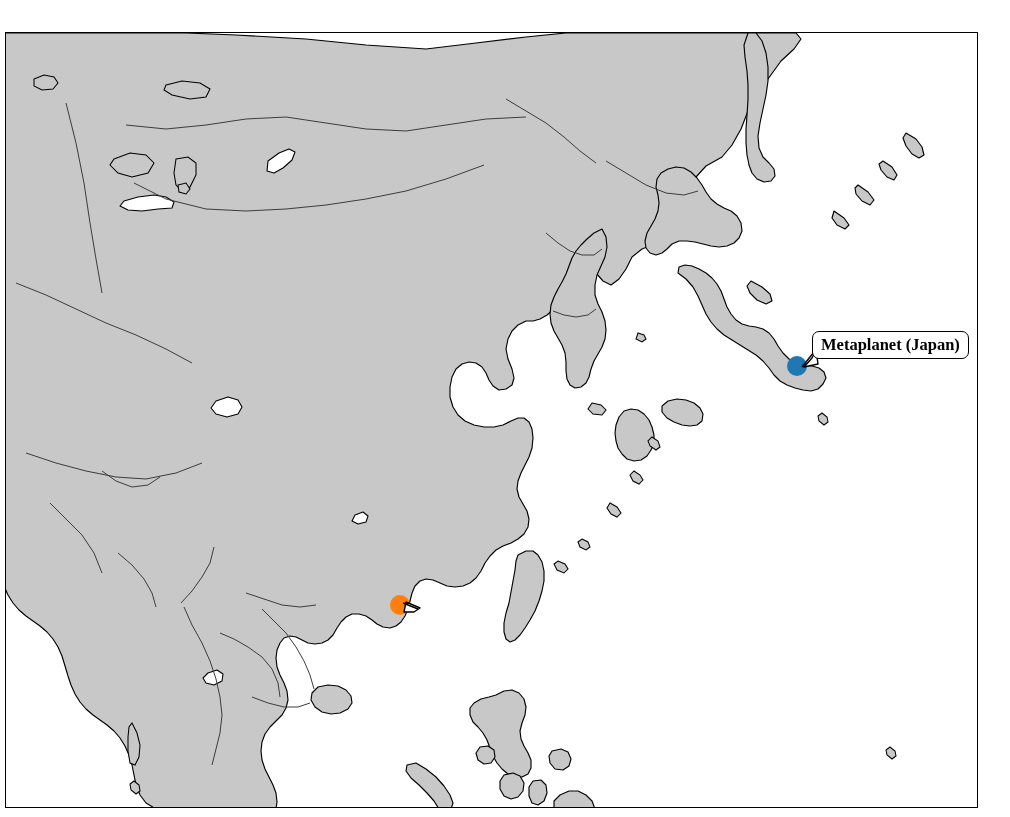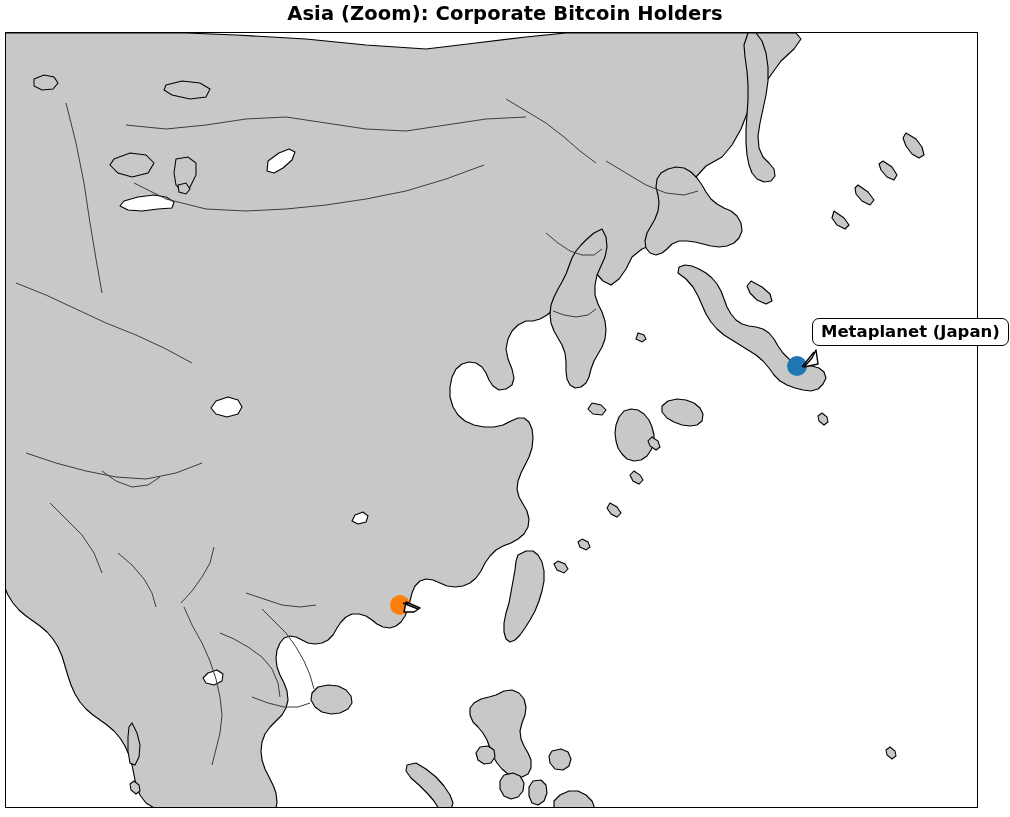--- a/index.html
+++ b/index.html
@@ -85,21 +85,20 @@
     position: absolute;
     border-radius: 50%;
     z-index: 4;
   }
 </style>
 </head>
 <body>
 
 <div id="figure">
 
-  <div id="map-title">Asia (Zoom): Corporate Bitcoin Holders</div>
 
   <div id="map-axes">
 
     <svg id="map-svg" width="973" height="776" viewBox="0 0 973 776" xmlns="http://www.w3.org/2000/svg">
 
       <rect x="0" y="0" width="973" height="776" fill="#ffffff"></rect>
 
       <g id="landmasses" stroke="#000000" stroke-width="1.15" stroke-linejoin="round" fill="#c8c8c8">
 
         <path d="
@@ -300,18 +299,18 @@
     </g>
     <g>
       <path d="M 420,608 L 406,602 L 404,612 L 414,612 Z" fill="#ffffff" stroke="#000000" stroke-width="1.4" stroke-linejoin="round"></path>
       <path d="M 418,609 L 403,603" stroke="#000000" stroke-width="1.4" fill="none"></path>
     </g>
   </svg>
 
   <div class="marker" id="marker-metaplanet" style="left:787px; top:356px; width:20px; height:20px; background:#1f77b4;"></div>
   <div class="marker" id="marker-bullish" style="left:390px; top:595px; width:20px; height:20px; background:#ff7f0e;"></div>
 
-  <div class="annotation" id="annotation-metaplanet" style="left: 812px; top: 318px;">
+  <div class="annotation" id="annotation-metaplanet" style="left: 812px; top: 331px; font-family: Liberation Serif, serif;">
     <span>Metaplanet (Japan)</span>
   </div>
 
 
 </div>
 
 </body></html>

